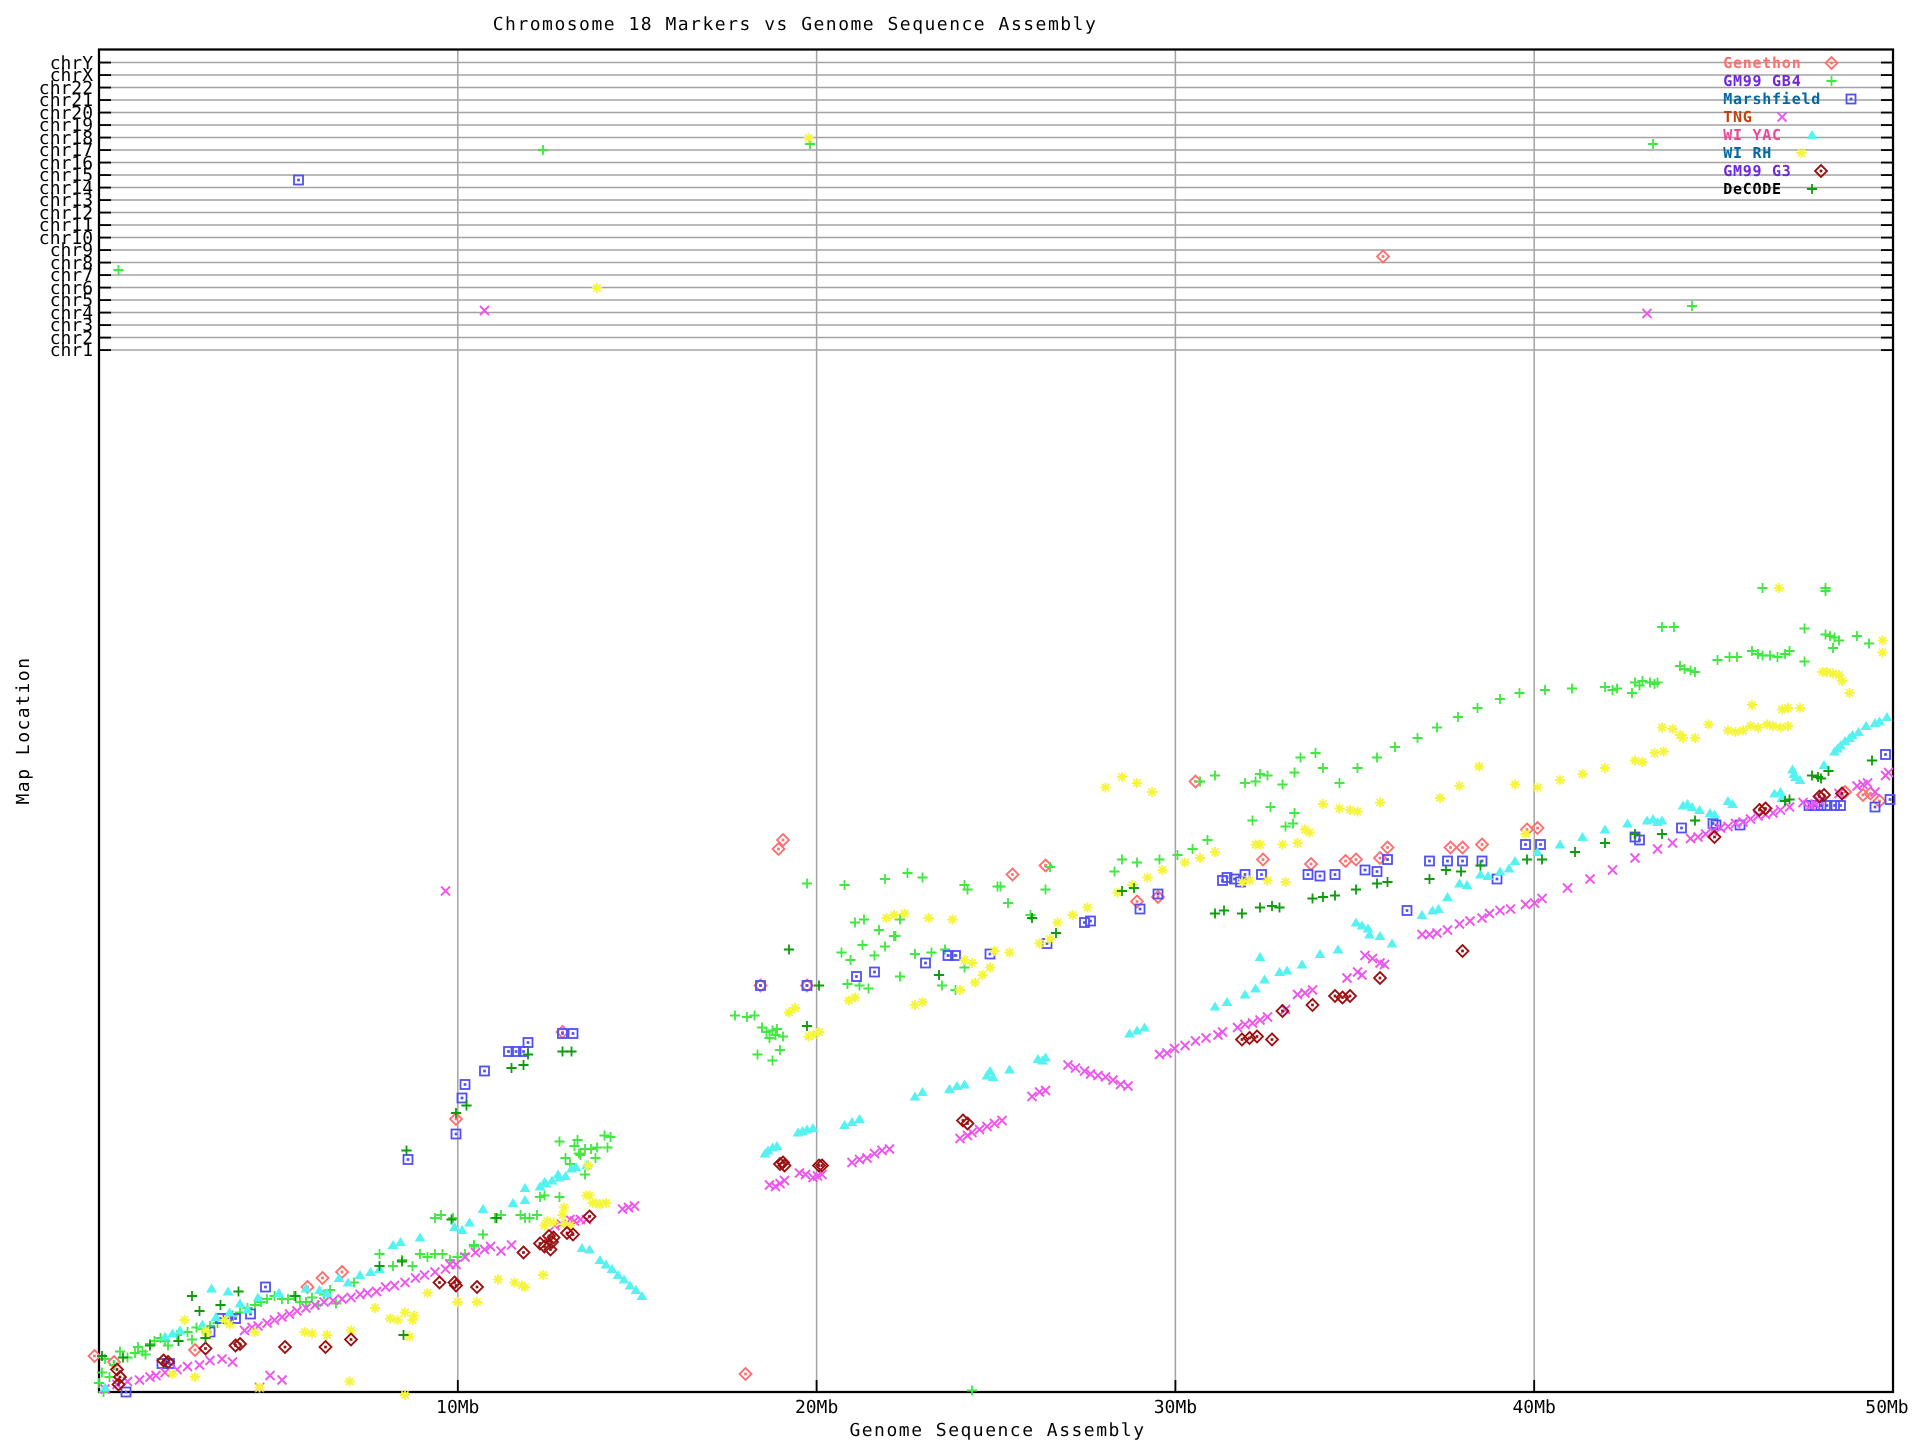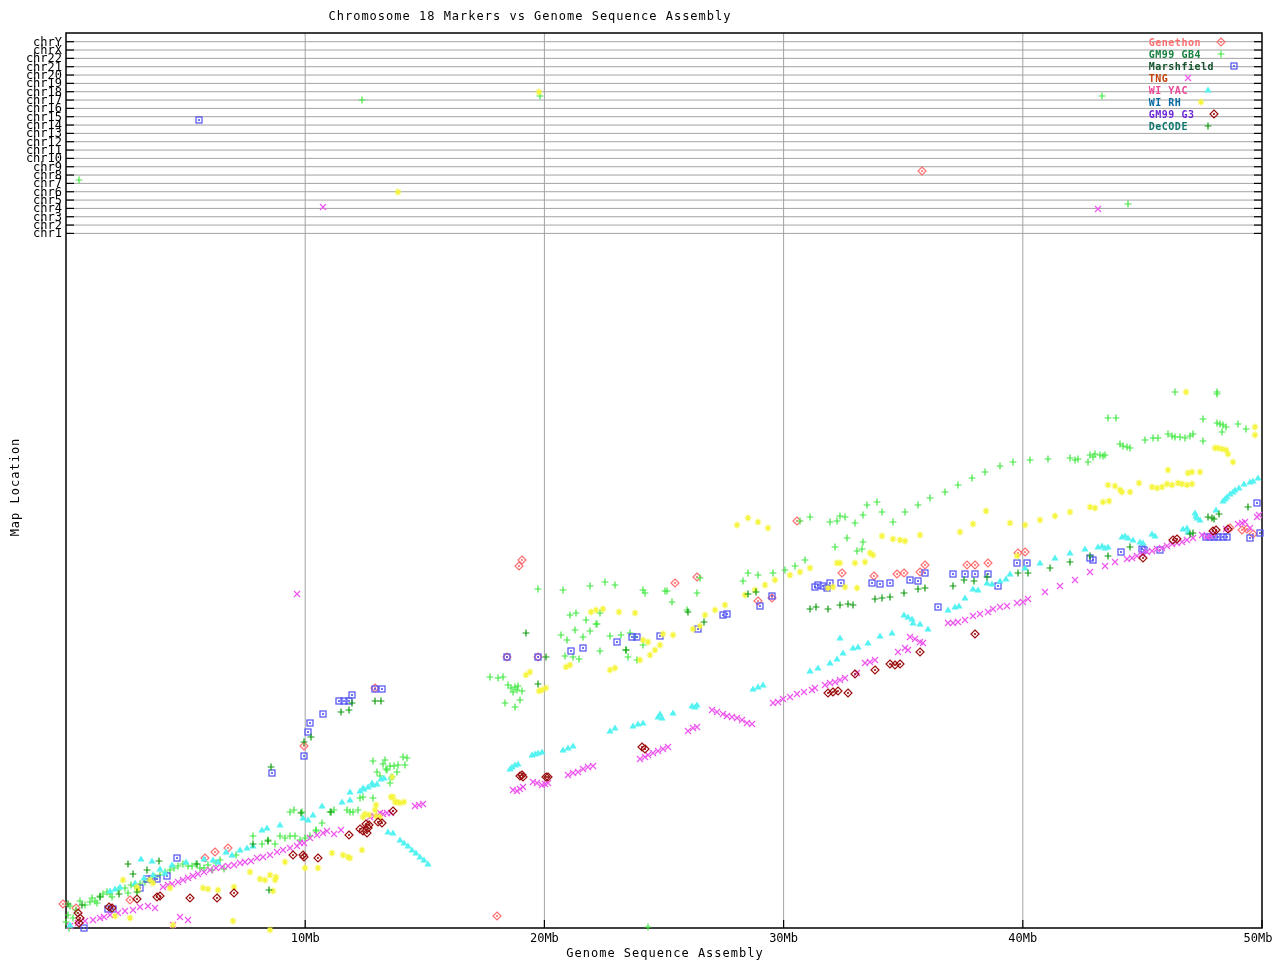--- a/index.html
+++ b/index.html
@@ -1178,27 +1178,27 @@
 
 <div id="legend" class="abs">
     <div class="lg-row">
       <span style="color: rgb(255, 111, 111);">Genethon</span>
       <svg width="26" height="12" class="lg-swatch">
         <path d="M16,2L20,6L16,10L12,6Z" fill="none" stroke="#ff6f6f" stroke-width="1.2"></path>
         <rect x="15.1" y="5.1" width="1.8" height="1.8" fill="#ff6f6f"></rect>
       </svg>
     </div>
     <div class="lg-row">
-      <span style="color: #15803d;">GM99 GB4</span>
+      <span style="color: #6d28d9;">GM99 GB4</span>
       <svg width="26" height="12" class="lg-swatch">
         <path d="M12.6,6H19.4M16,2.6V9.4" stroke="#41e841" stroke-width="1.2" fill="none"></path>
       </svg>
     </div>
     <div class="lg-row">
-      <span style="color: #14532d;">Marshfield</span>
+      <span style="color: #0369a1;">Marshfield</span>
       <svg width="26" height="12" class="lg-swatch">
         <rect x="13" y="3" width="6" height="6" fill="none" stroke="#5050f5" stroke-width="1.2"></rect>
         <rect x="15.1" y="5.1" width="1.8" height="1.8" fill="#5050f5"></rect>
       </svg>
     </div>
     <div class="lg-row">
       <span style="color: #c2410c;">TNG</span>
       <svg width="26" height="12" class="lg-swatch">
         <path d="M13,3L19,9M13,9L19,3" stroke="#ee55ee" stroke-width="1.2" fill="none"></path>
       </svg>
@@ -1216,18 +1216,18 @@
       </svg>
     </div>
     <div class="lg-row">
       <span style="color: #6d28d9;">GM99 G3</span>
       <svg width="26" height="12" class="lg-swatch">
         <path d="M16,2L20,6L16,10L12,6Z" fill="none" stroke="#9b1010" stroke-width="1.2"></path>
         <rect x="15.1" y="5.1" width="1.8" height="1.8" fill="#9b1010"></rect>
       </svg>
     </div>
     <div class="lg-row">
-      <span style="color: #0f766e;">DeCODE</span>
+      <span style="color: #000000;">DeCODE</span>
       <svg width="26" height="12" class="lg-swatch">
         <path d="M12.6,6H19.4M16,2.6V9.4" stroke="#0f9b0f" stroke-width="1.2" fill="none"></path>
       </svg>
     </div>
   </div>
 
 </body></html>

